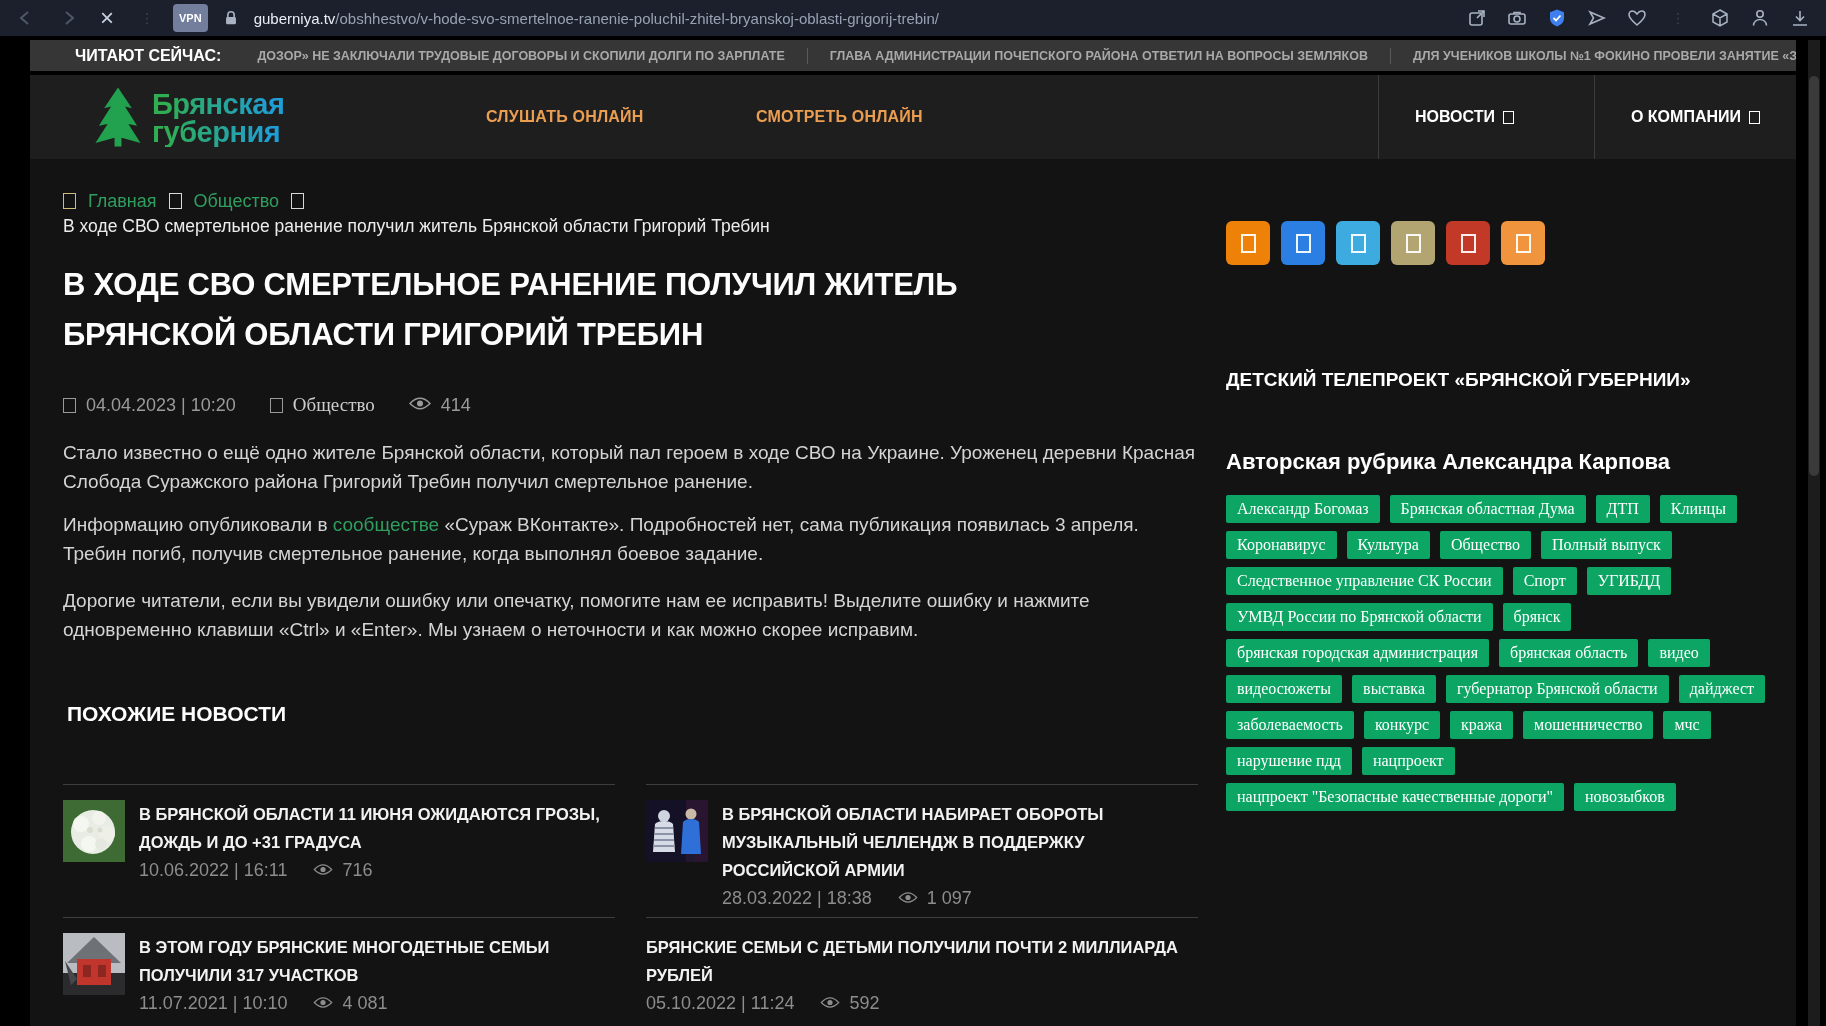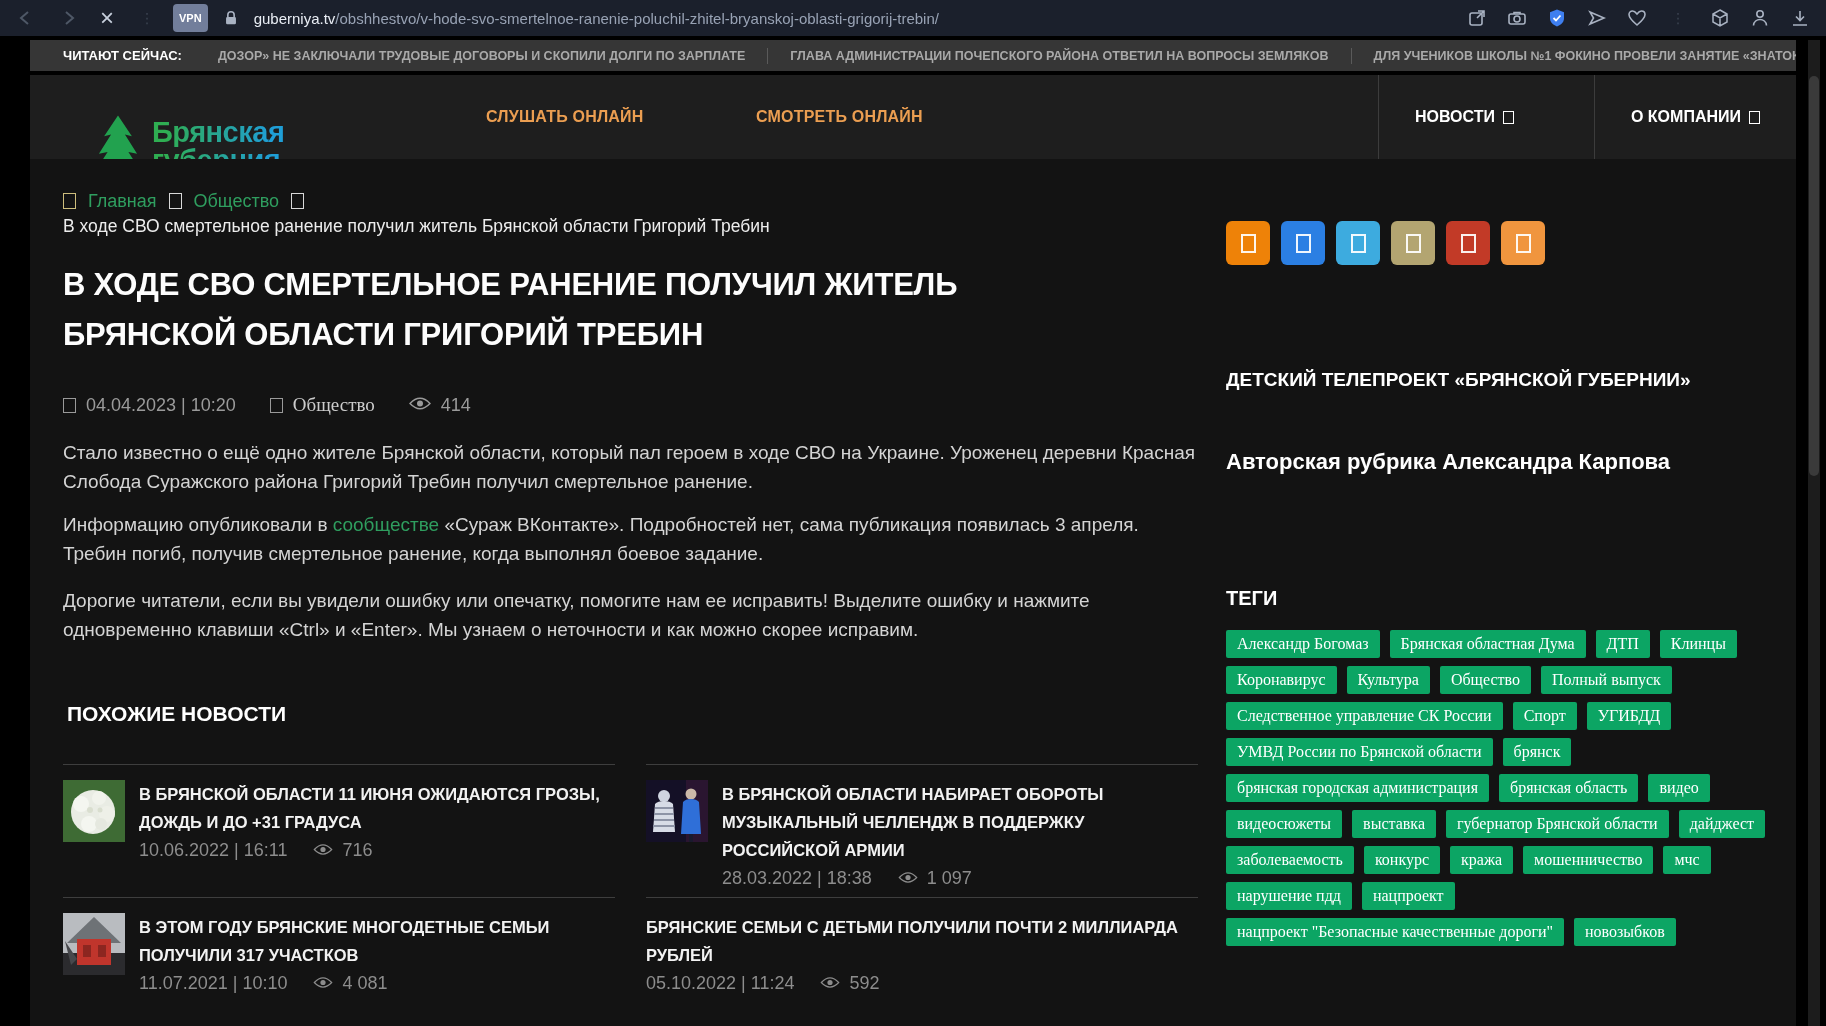--- a/index.html
+++ b/index.html
@@ -20,28 +20,28 @@
   .url { margin-left:14px; font-size:15px; white-space:nowrap; overflow:hidden; }
   .url .host { color:#e9edf4; }
   .url .path { color:#98a2b4; }
   .bicons { margin-left:auto; display:flex; align-items:center; gap:20px; }
   .bicon { display:flex; align-items:center; }
 
   
   .ticker { position:absolute; top:40px; left:30px; width:1766px; height:31px;
     background:#363636; display:flex; align-items:center; overflow:hidden;
     white-space:nowrap; }
-  .ticker-label { color:#fff; font-weight:700; font-size:13px; padding:0 14px 0 33px; }
+  .ticker-label { color:#fff; font-weight:700; font-size:16px; padding:0 14px 0 45px; }
   .ticker-item { color:#a9a9a9; font-weight:700; font-size:12.5px; padding:0 22px; }
   .ticker-div { width:1px; height:16px; background:#5a5a5a; flex:0 0 1px; }
 
   
   .site-header { position:absolute; top:75px; left:30px; width:1766px; height:84px;
     background:#1e1e1e; }
-  .logo { position:absolute; left:62px; top:10px; display:flex; align-items:center; gap:8px; cursor:pointer;margin-top:28px; }
+  .logo { position:absolute; left:62px; top:10px; display:flex; align-items:center; gap:8px; cursor:pointer; }
   .logo-text div { font-weight:700; font-size:29px; line-height:0.95; letter-spacing:-0.5px;
     background:linear-gradient(90deg,#2fae52 10%,#1f9ed6 90%);
     -webkit-background-clip:text; background-clip:text; color:transparent; }
   .hlink { position:absolute; top:0; height:84px; display:flex; align-items:center;
     color:#eb9e51; font-weight:700; font-size:16px; letter-spacing:0.2px; cursor:pointer; }
   .hlink.listen { left:456px; } .hlink.watch { left:726px; }
   .hnav { position:absolute; right:0; top:0; height:84px; display:flex; }
   .hnav-item { display:flex; align-items:center; gap:8px; padding:0 36px;
     border-left:1px solid #3c3c3c; color:#fff; font-weight:700; font-size:16px; cursor:pointer;margin-left:44px; }
 
@@ -63,21 +63,21 @@
     height:22px; margin-bottom:22px; }
   .meta .cat { font-family:"Liberation Serif", serif; font-size:19px; color:#cccccc; }
   .meta-gap { width:14px; }
 
   .article-body p { color:#d4d4d4; font-size:19px; line-height:29px; margin-bottom:14px; width:1135px; }
   .article-body p.p2 { margin-bottom:18px; }
   .green-link { color:#2f9e5f; cursor:pointer; }
 
   h2.related-heading { color:#fff; font-size:21px; font-weight:700; margin:58px 4px 0; height:26px; }
 
-  .related-grid { margin-top:36px; display:grid; grid-template-columns:552px 552px;
+  .related-grid { margin-top:56px; display:grid; grid-template-columns:552px 552px;
     column-gap:31px; row-gap:8px; }
   .rel-item { border-top:1px solid #3e3e3e; padding-top:15px; display:flex; gap:14px; cursor:pointer; }
   .rel-thumb { width:62px; height:62px; flex:0 0 62px; overflow:hidden; }
   .rel-body { flex:1; }
   .rel-title { color:#f2f2f2; font-weight:700; font-size:16.5px; line-height:28px; }
   .rel-meta { display:flex; align-items:center; gap:9px; color:#8d8d8d; font-size:18px; margin-top:4px; }
   .rel-meta .views-gap { width:8px; }
 
   
   .sidebar { position:absolute; left:1196px; top:30px; width:542px; }
@@ -382,21 +382,20 @@
             <span class="tofu tofu-soc"></span>
           </div>
         <div class="social-btn" style="background: rgb(240, 149, 62);">
             <span class="tofu tofu-soc"></span>
           </div>
       </div>
 
       <div class="promo1">ДЕТСКИЙ ТЕЛЕПРОЕКТ «БРЯНСКОЙ ГУБЕРНИИ»</div>
       <div class="promo2">Авторская рубрика Александра Карпова</div>
 
-      <div class="tags-heading">ТЕГИ</div>
       <div class="tags">
         <span class="tag">Александр Богомаз</span>
         <span class="tag">Брянская областная Дума</span>
         <span class="tag">ДТП</span>
         <span class="tag">Клинцы</span>
         <span class="tag">Коронавирус</span>
         <span class="tag">Культура</span>
         <span class="tag">Общество</span>
         <span class="tag">Полный выпуск</span>
         <span class="tag">Следственное управление СК России</span>

